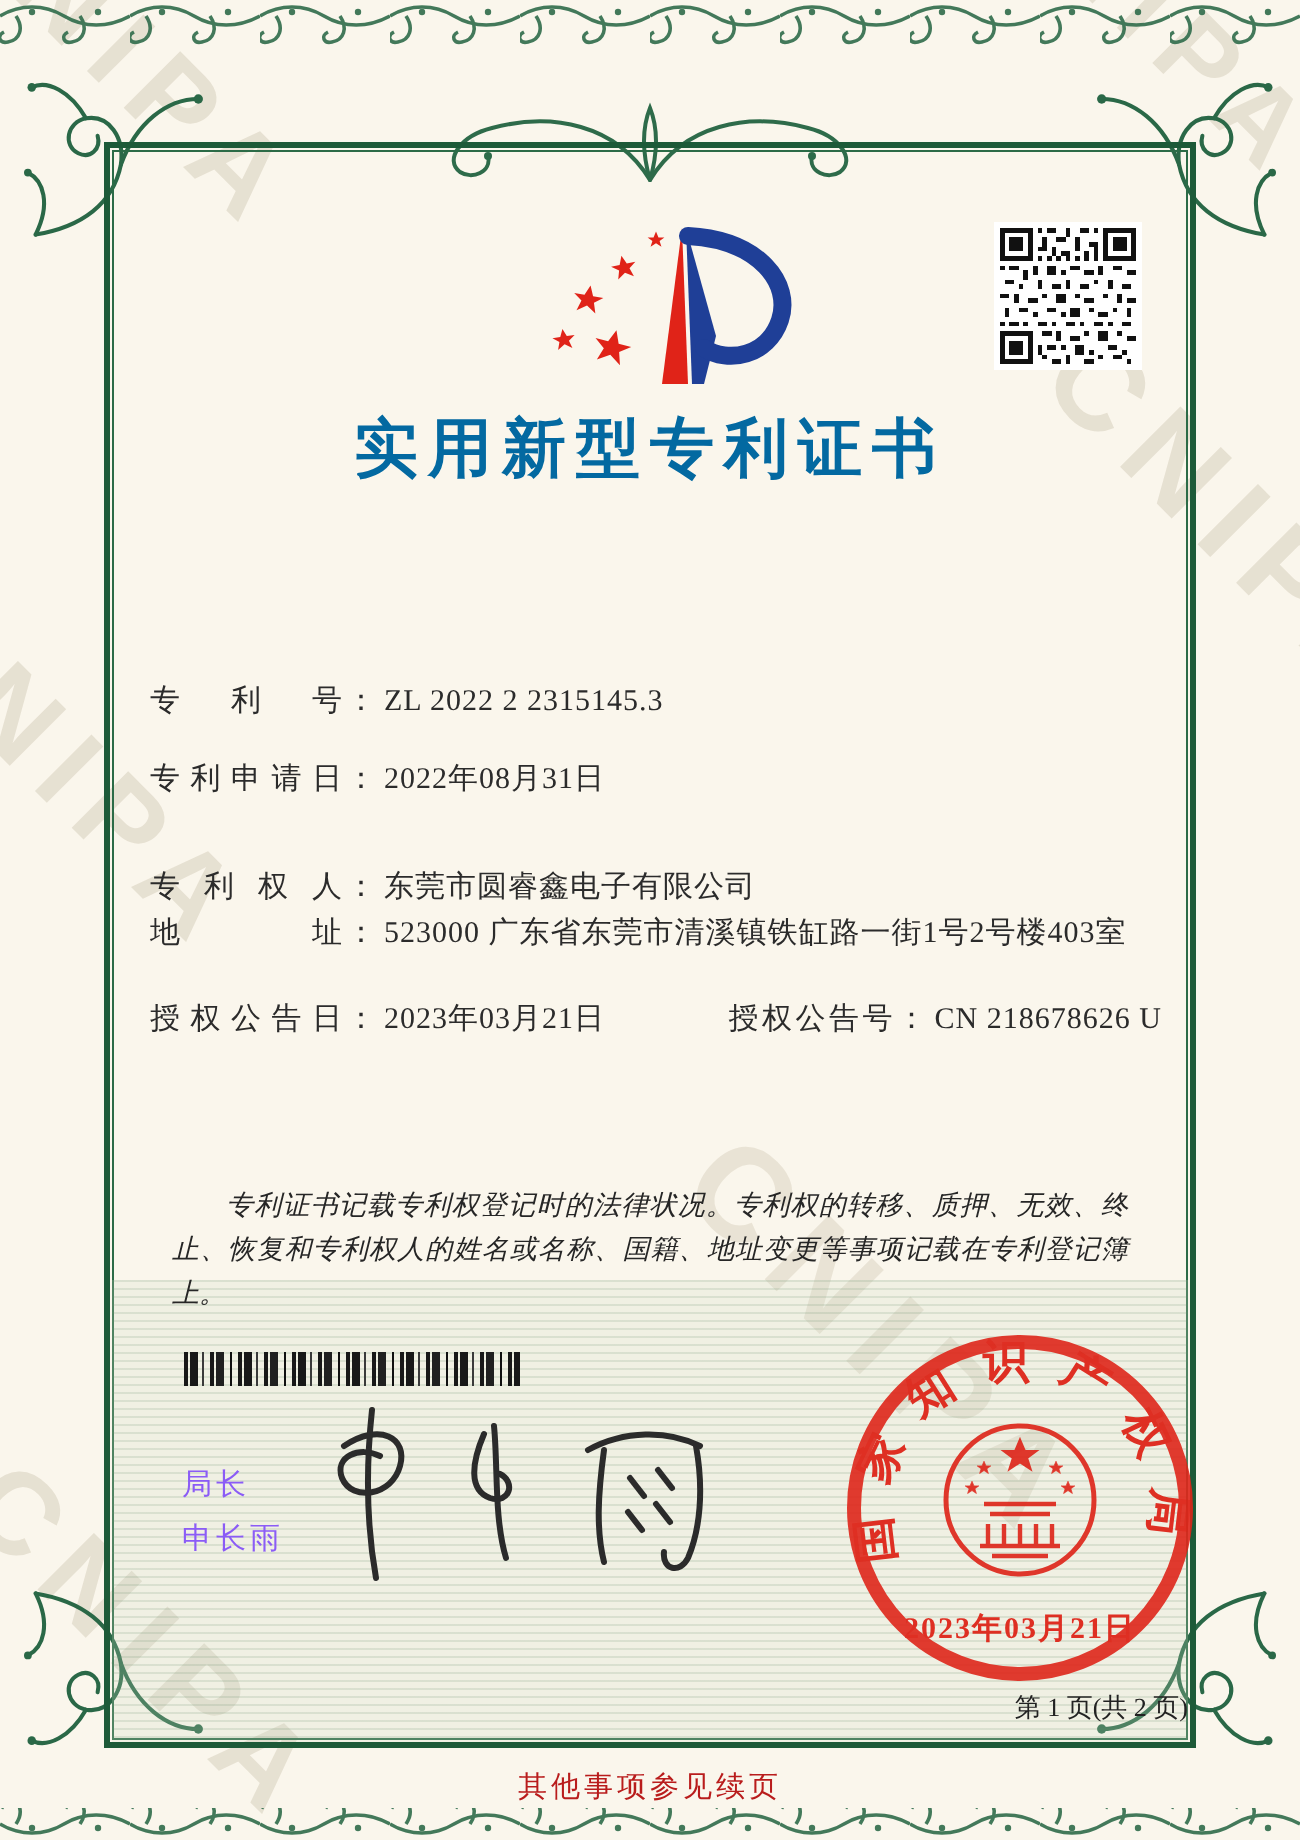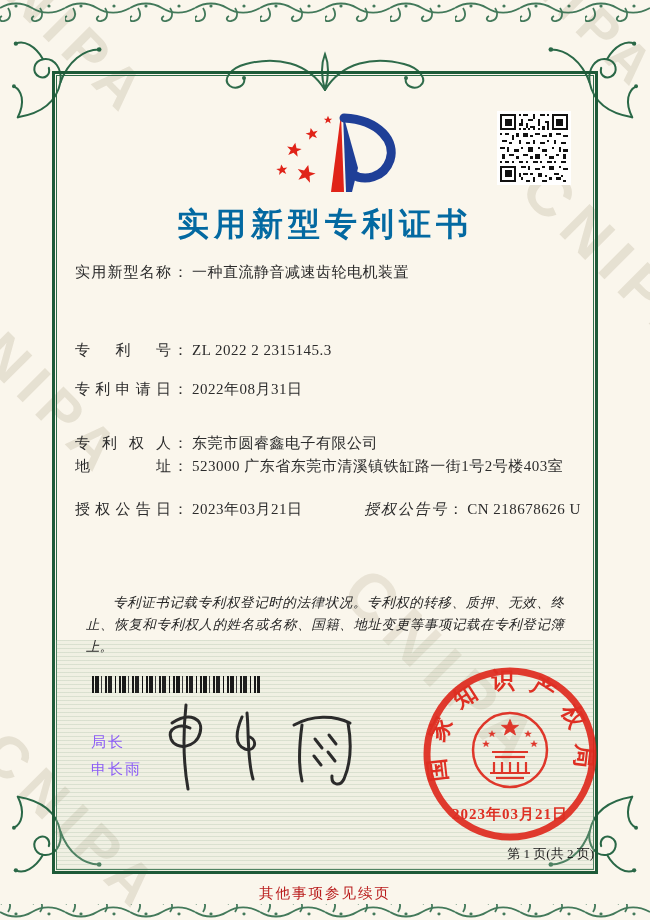--- a/index.html
+++ b/index.html
@@ -52,21 +52,21 @@
   .frow{position:absolute;left:75px;font-size:15px;color:#2b2b2b;white-space:nowrap;}
   .flabel{
     display:inline-block;width:96px;text-align:justify;text-align-last:justify;
     -moz-text-align-last:justify;vertical-align:top;letter-spacing:0;
   }
   .fcolon{display:inline-block;margin:0 4px 0 2px;}
   .fvalue{letter-spacing:0.5px;}
   .r0{top:263px;} .r1{top:302px;} .r2{top:341px;} .r3{top:380px;}
   .r4{top:434px;} .r5{top:457px;} .r6{top:500px;}
   .pair2{margin-left:58px;}
-  .flabel.small{width:82px;font-style:italic;}
+  .flabel.small{width:82px;}
   
   .para{
     position:absolute;left:86px;width:478px;font-size:13.5px;line-height:1.62;
     color:#262626;text-indent:2em;text-align:justify;font-style:italic;
     font-family:"Liberation Serif","DejaVu Serif",serif;
   }
   .p1{top:534px;} .p2{top:592px;}
   
   .barcode{
     position:absolute;left:92px;top:676px;width:168px;height:17px;
@@ -267,23 +267,20 @@
         <rect x="14" y="27" width="1" height="2"></rect>
         <rect x="18" y="28" width="2" height="1"></rect>
         <rect x="21" y="27" width="1" height="1"></rect>
         <rect x="24" y="27" width="2" height="1"></rect>
         <rect x="27" y="28" width="1" height="1"></rect>
     </g>
   </svg>
 
   <div class="doc-title">实用新型专利证书</div>
 
-  <div class="frow r0">
-    <span class="flabel">实用新型名称</span><span class="fcolon">：</span><span class="fvalue">一种直流静音减速齿轮电机装置</span>
-  </div>
   <div class="frow r2">
     <span class="flabel">专利号</span><span class="fcolon">：</span><span class="fvalue">ZL 2022 2 2315145.3</span>
   </div>
   <div class="frow r3">
     <span class="flabel">专利申请日</span><span class="fcolon">：</span><span class="fvalue">2022年08月31日</span>
   </div>
   <div class="frow r4">
     <span class="flabel">专利权人</span><span class="fcolon">：</span><span class="fvalue">东莞市圆睿鑫电子有限公司</span>
   </div>
   <div class="frow r5">

